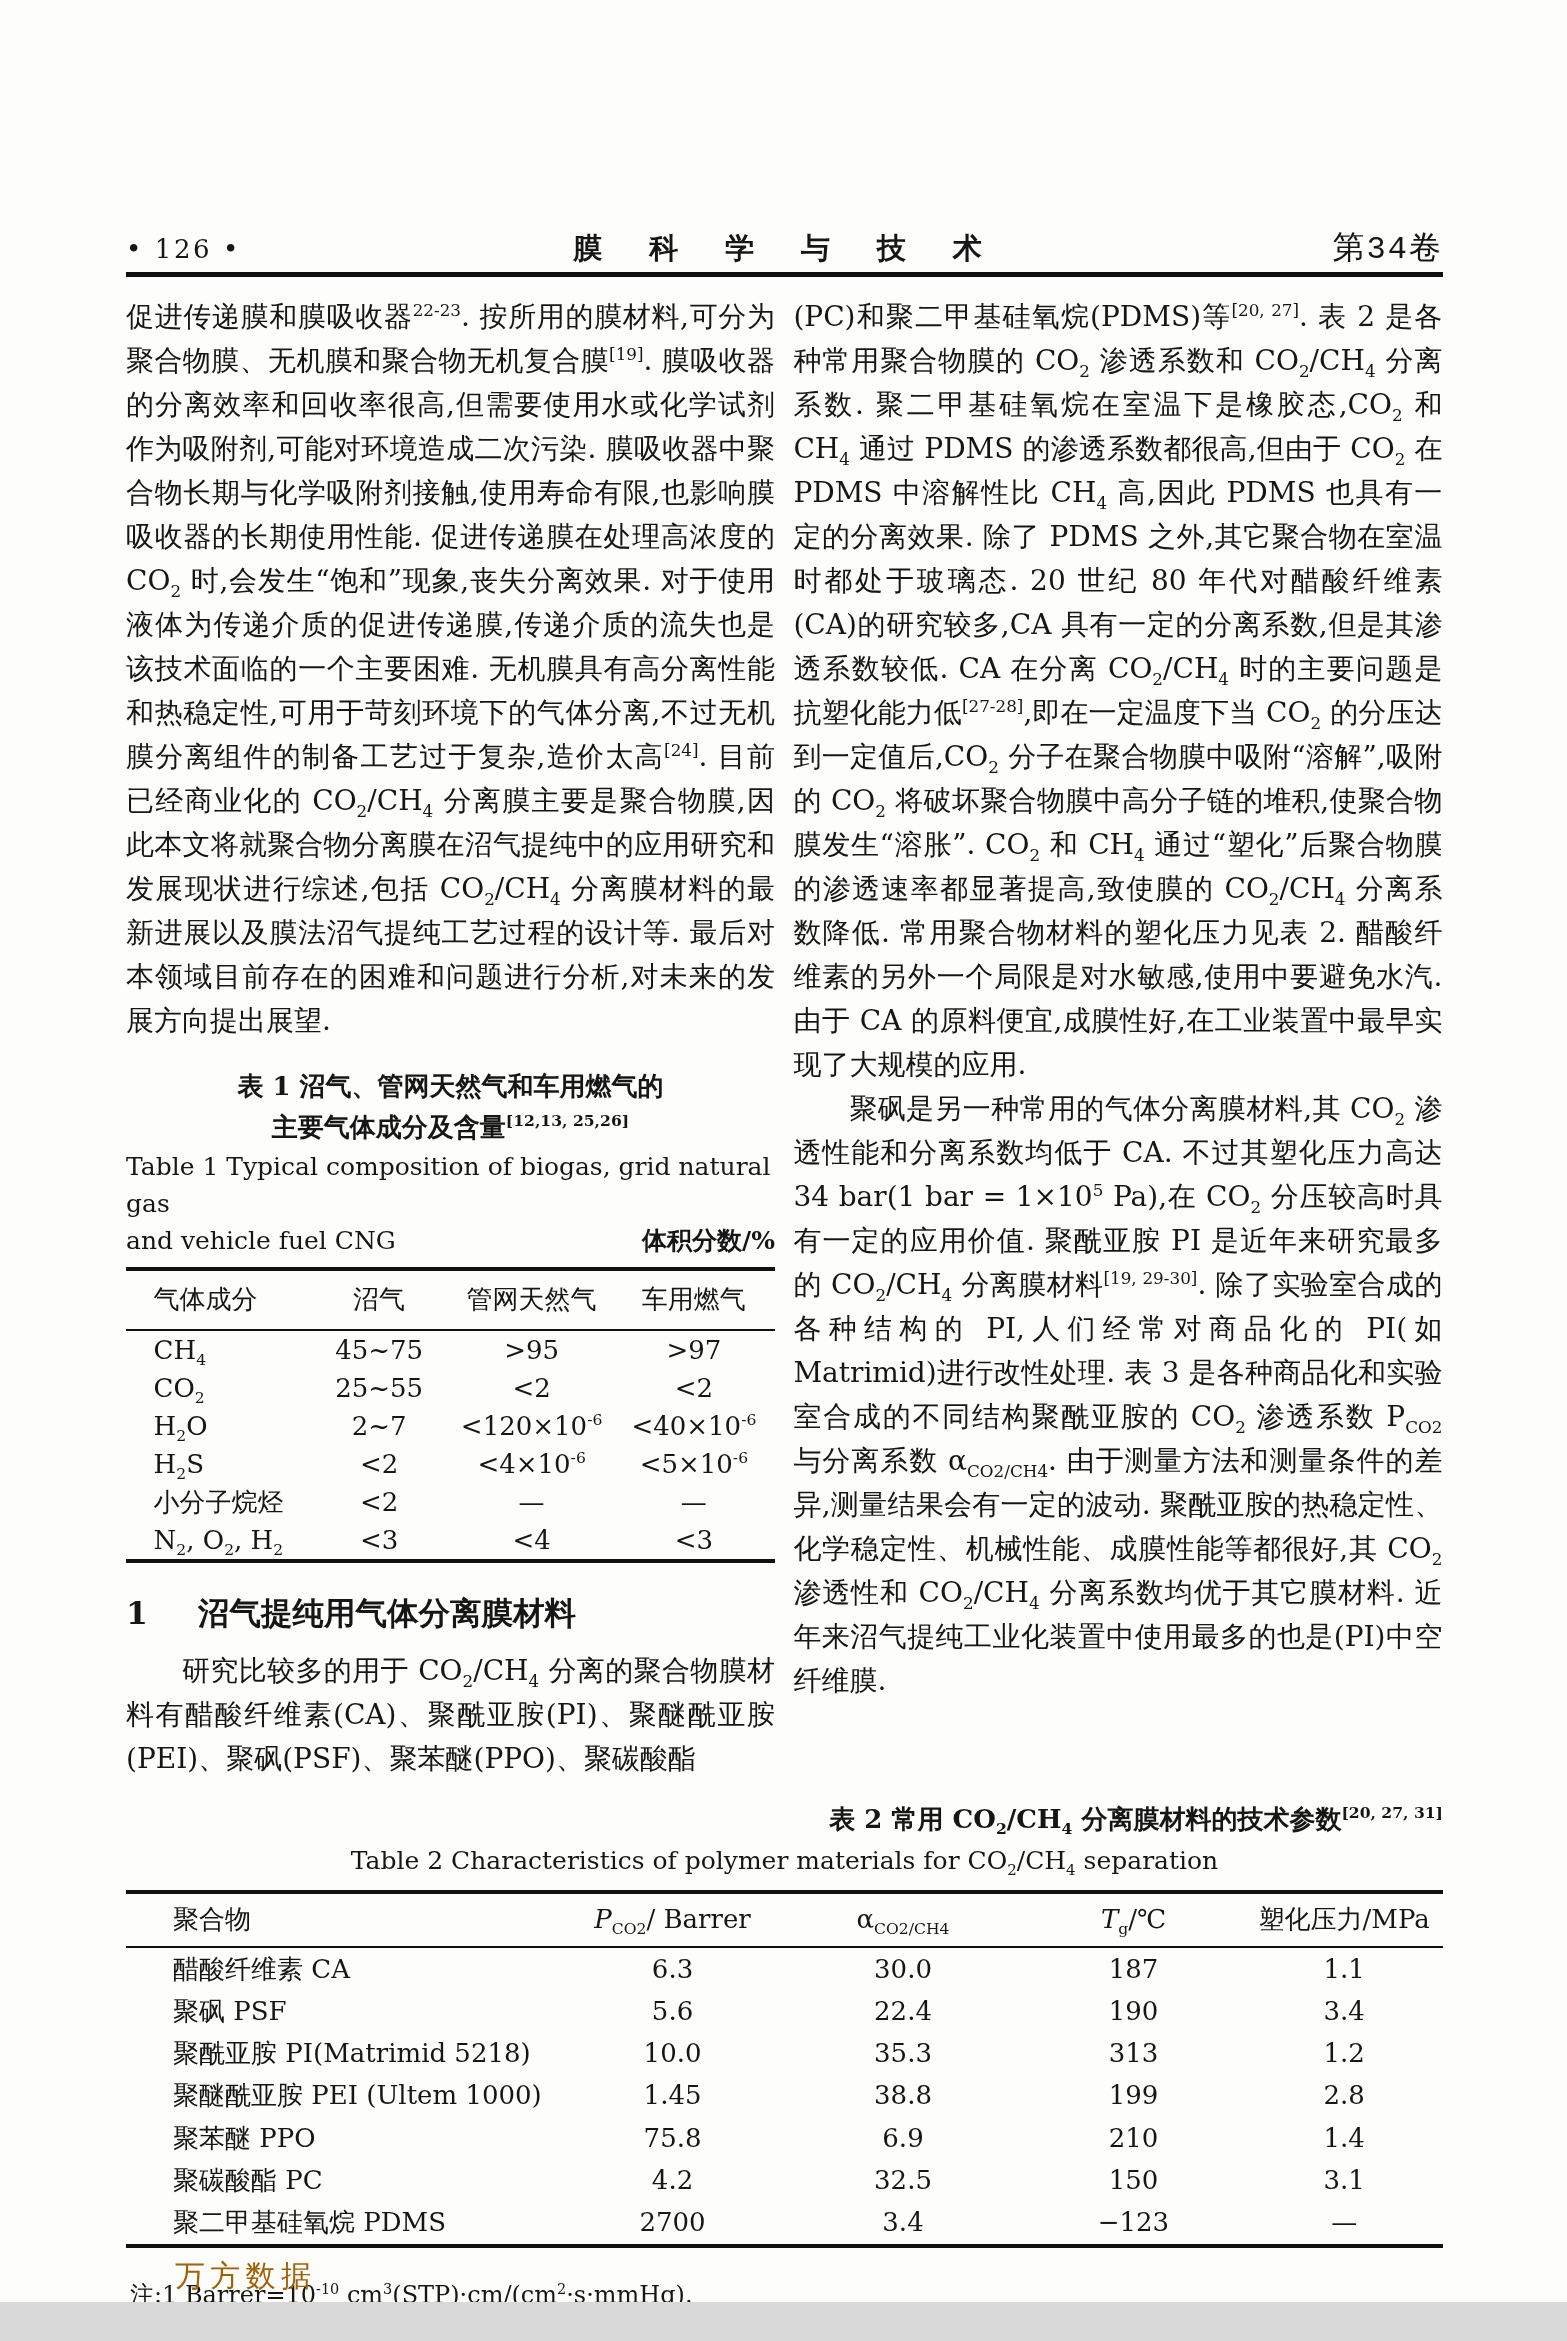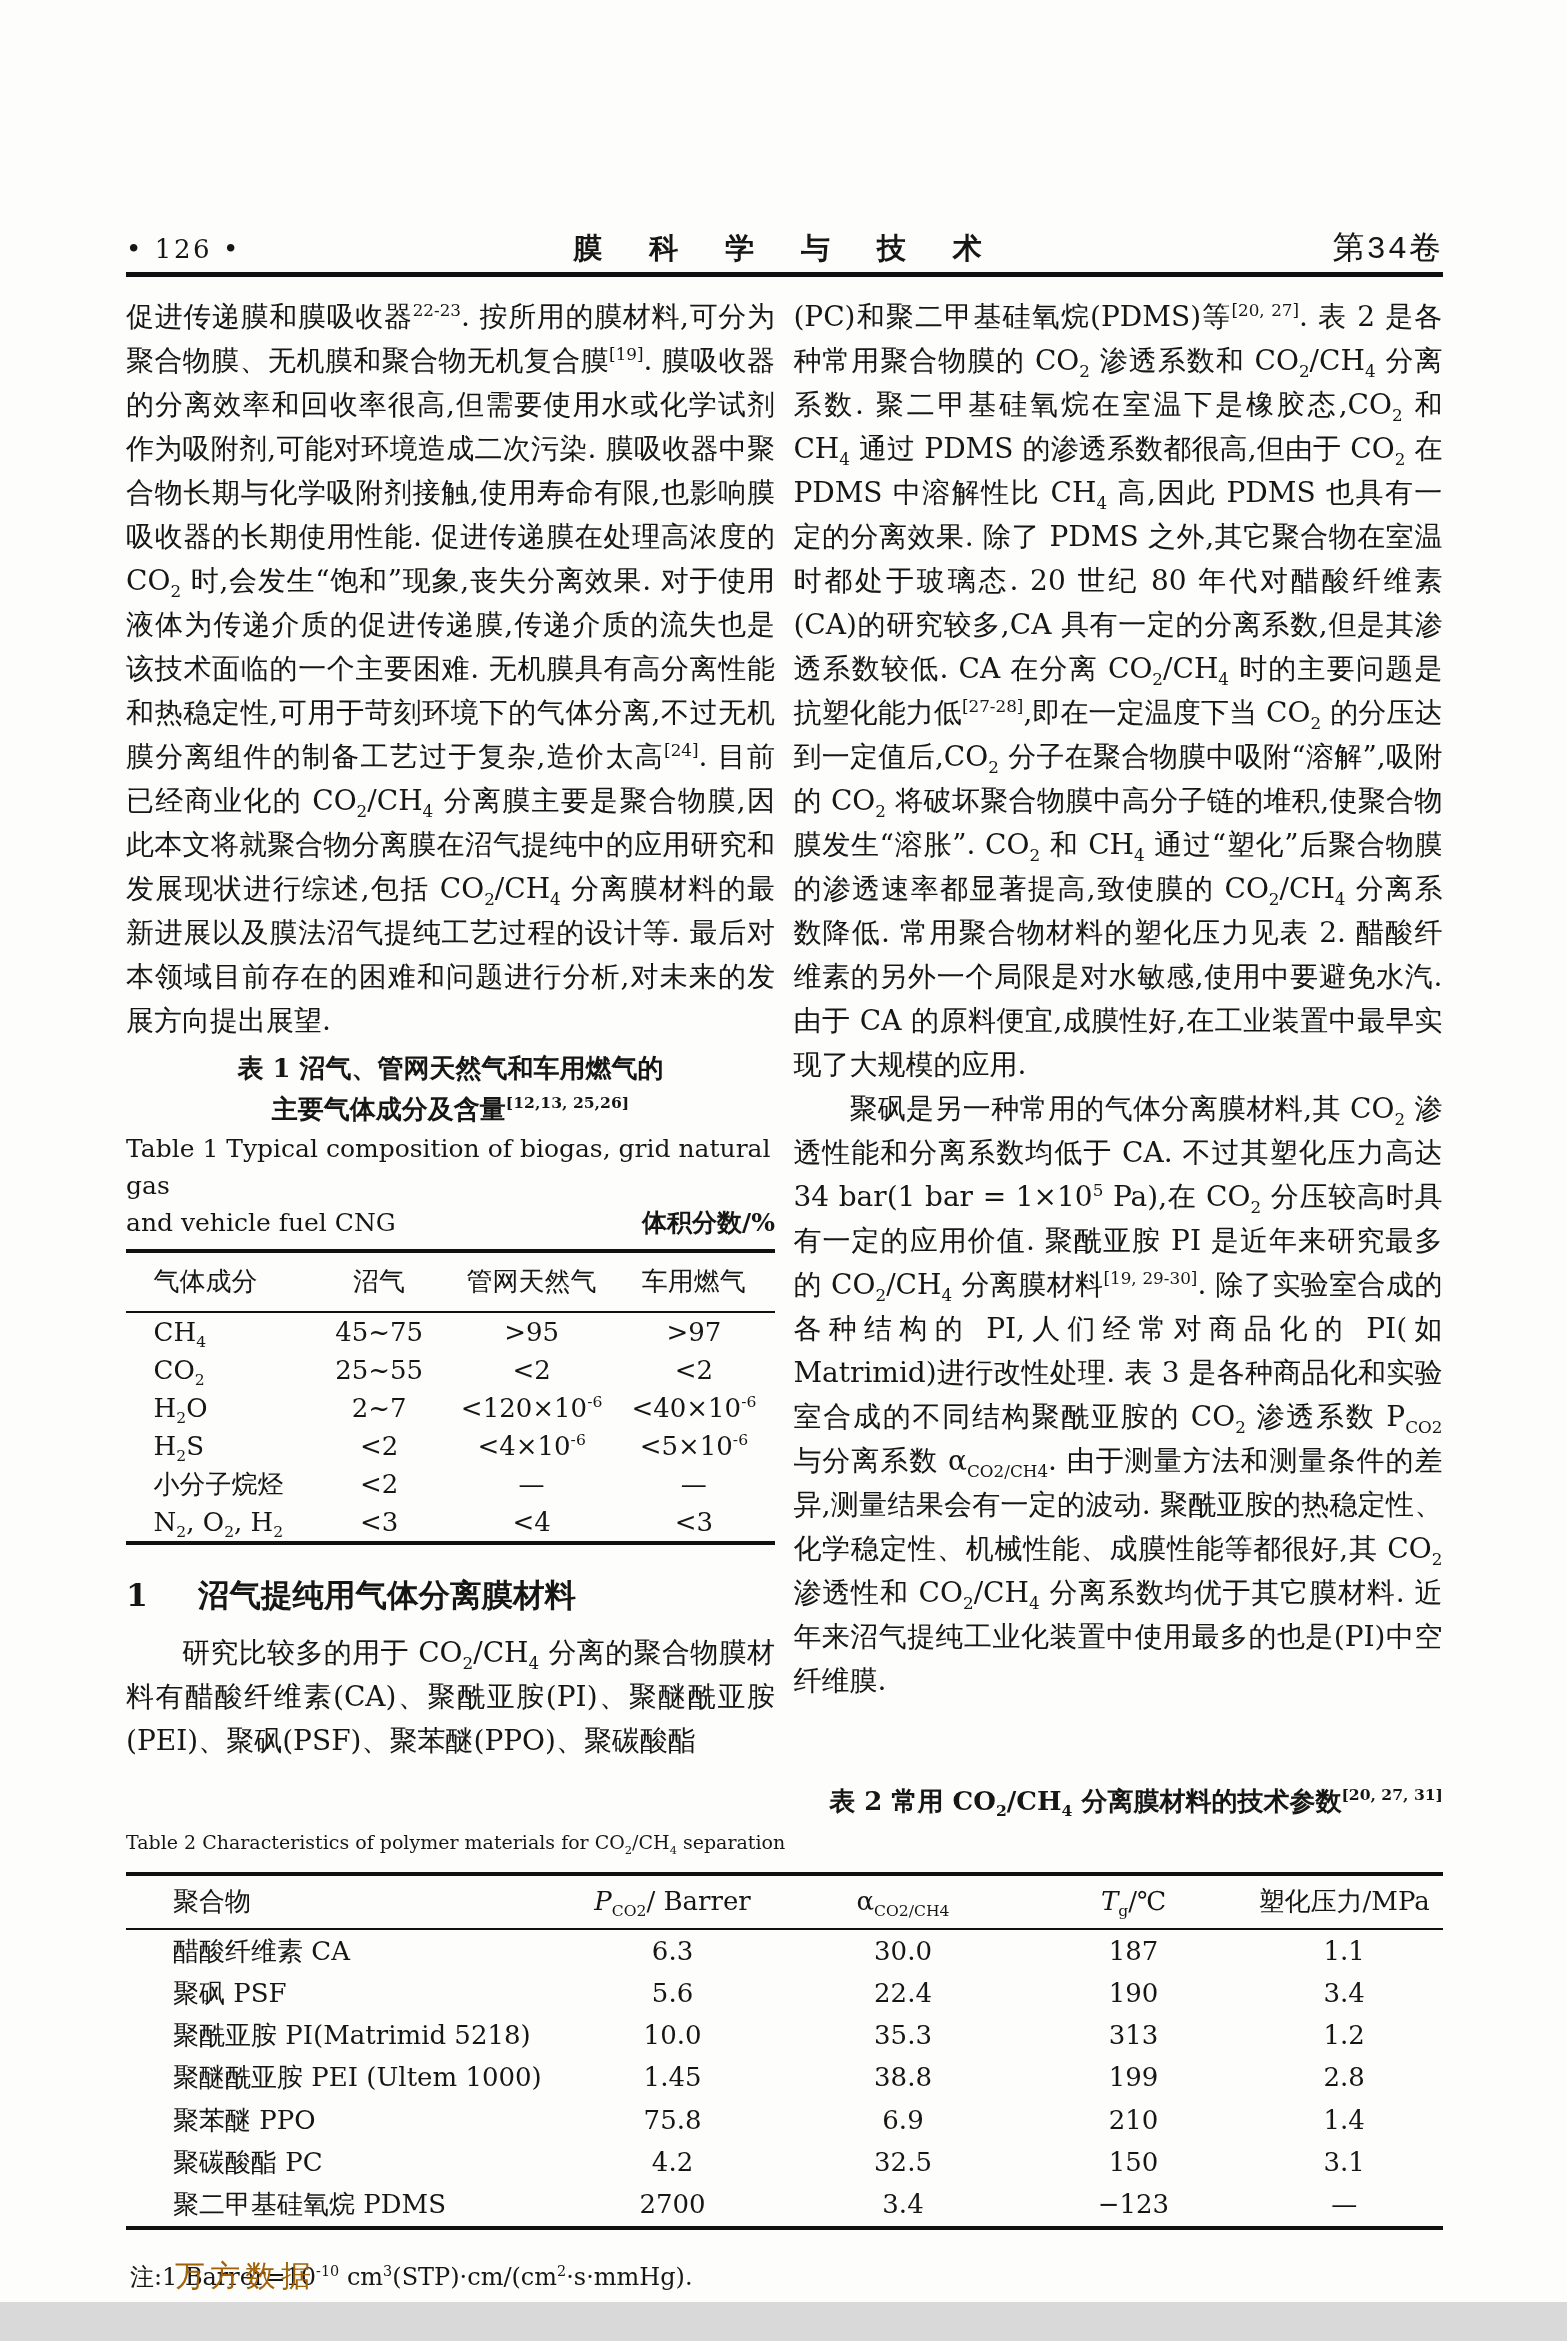--- a/index.html
+++ b/index.html
@@ -21,41 +21,41 @@
   
   .bodywrap { position:absolute; top:295px; left:126px; width:1317px; }
   .cols { display:flex; gap:18.4px; min-height:1438px; align-items:flex-start; }
   .col  { width:649px; font-size:28px; line-height:44px; text-align:justify; }
   .para { margin:0; }
   .ind  { text-indent:2em; }
   sup { font-size:0.60em; vertical-align:super; line-height:0; }
   sub { font-size:0.60em; vertical-align:sub;   line-height:0; }
 
   
-  .t1cap { margin-top:5px; }
+  .t1cap { margin-top:23px; }
   .t1zh { text-align:center; font-weight:700; font-size:26px; line-height:41px; }
   .t1en { text-align:left; font-size:25px; line-height:37px; position:relative; }
   .t1en .unit { position:absolute; right:0; font-weight:700; font-size:25px; }
 
   
   .table1 { margin-top:7.9px; border-top:4.6px solid #111; border-bottom:4.6px solid #111; font-size:26px; }
   .t1h, .t1r { display:grid; grid-template-columns:28% 22% 25% 25%; align-items:baseline; }
   .t1h { border-bottom:2.6px solid #111; padding:6.6px 0 7.9px; font-weight:400; }
   .t1r { padding:2px 0; line-height:34px; }
   .t1h .c, .t1r .c { text-align:center; }
   .t1h .l, .t1r .l { text-align:left; padding-left:27.6px; }
 
   
   .sechead { margin:27.6px 0 14.4px; font-size:31.5px; font-weight:700; display:flex; }
   .sechead .n { width:72px; }
 
   
   .t2sec { margin-top:19.7px; }
   .t2zh { text-align:right; font-weight:700; font-size:26px; line-height:37px; }
-  .t2en { font-size:19px; line-height:35px; margin-top:5.3px; }
+  .t2en { text-align:center; font-size:25px; line-height:35px; margin-top:5.3px; }
   .table2 { margin-top:11.8px; border-top:4.6px solid #111; border-bottom:4.6px solid #111; font-size:26px; }
   .t2h, .t2r { display:grid; grid-template-columns:33% 17% 18% 17% 15%; align-items:baseline; }
   .t2h { border-bottom:2.6px solid #111; padding:7.9px 0 9.2px; }
   .t2r { padding:4.6px 0; line-height:33px; }
   .t2h .c, .t2r .c { text-align:center; }
   .t2h .l, .t2r .l { text-align:left; padding-left:47px; }
   i { font-style:italic; }
 
   .note { margin-top:31px; font-size:24px; padding-left:3.9px; }
 

